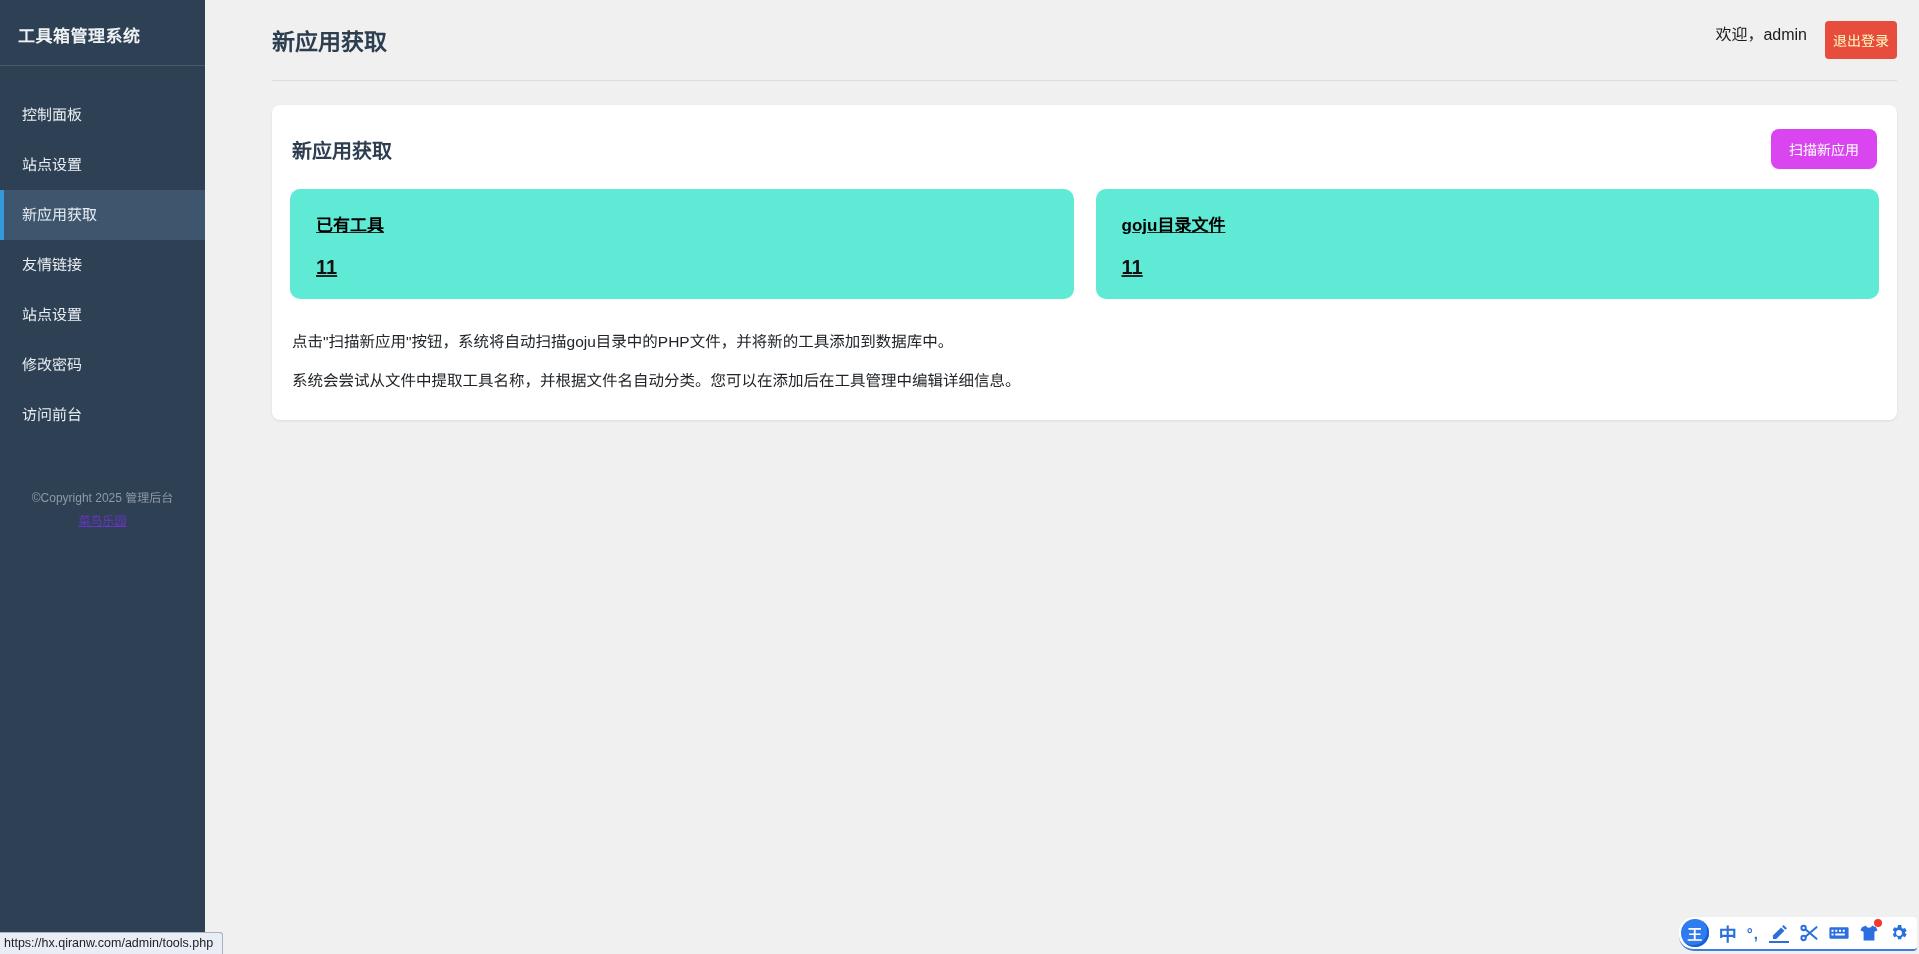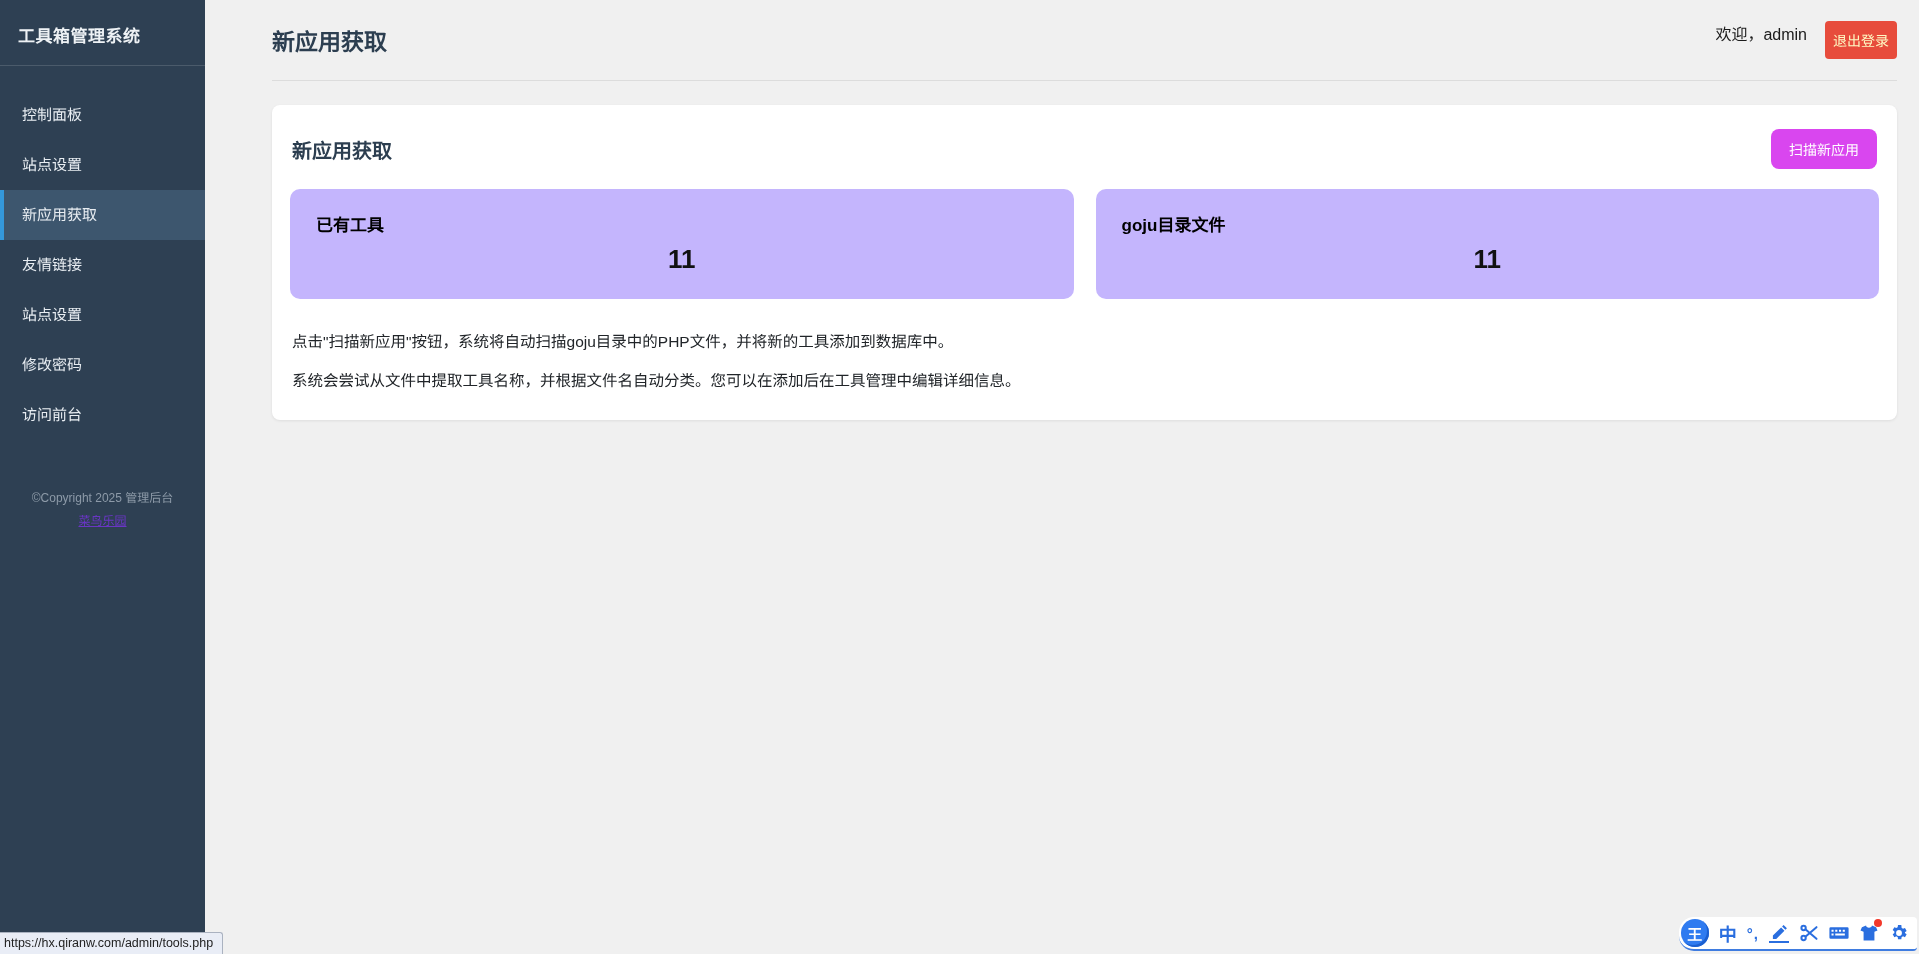--- a/index.html
+++ b/index.html
@@ -63,24 +63,24 @@
   .card-title { font-size:20px; font-weight:bold; color:#2c3e50; }
   .scan-btn {
     background:#d946ef; color:#fff; border:none; border-radius:8px;
     font-size:14px; padding:10px 18px; cursor:pointer;
     font-family:Liberation Mono, monospace;
   }
   .stats {
     display:grid; grid-template-columns:1fr 1fr; gap:22px;
   }
   .stat-box {
-    background:#c4b5fd; border-radius:10px; padding:22px 26px; height:110px;
+    background:#5eead4; border-radius:10px; padding:22px 26px; height:110px;text-decoration:underline;
   }
   .stat-label { font-size:17px; font-weight:bold; color:#000; }
-  .stat-value { font-size:26px; font-weight:bold; color:#111; margin-top:8px;text-align:center; }
+  .stat-value { font-size:20px; font-weight:bold; color:#111; margin-top:20px; }
 
   .instructions { margin:30px 2px 0 2px; }
   .instructions h3 { font-size:17px; font-weight:bold; color:#000; }
   .instructions p { font-size:15.5px; color:#212529; margin-top:17px; }
 
   
   .statusbar {
     position:fixed; left:0; bottom:0;
     background:#e9edf6; color:#222; font-size:12.5px;
     padding:3px 9px 4px 4px;

